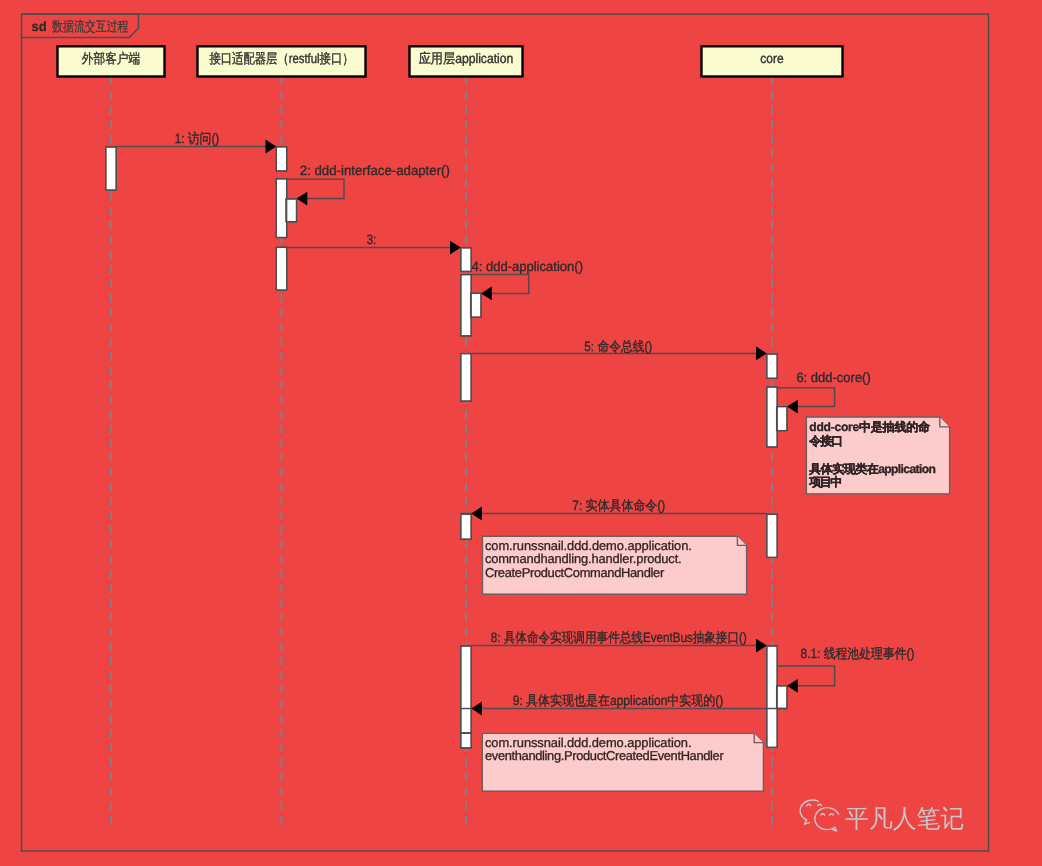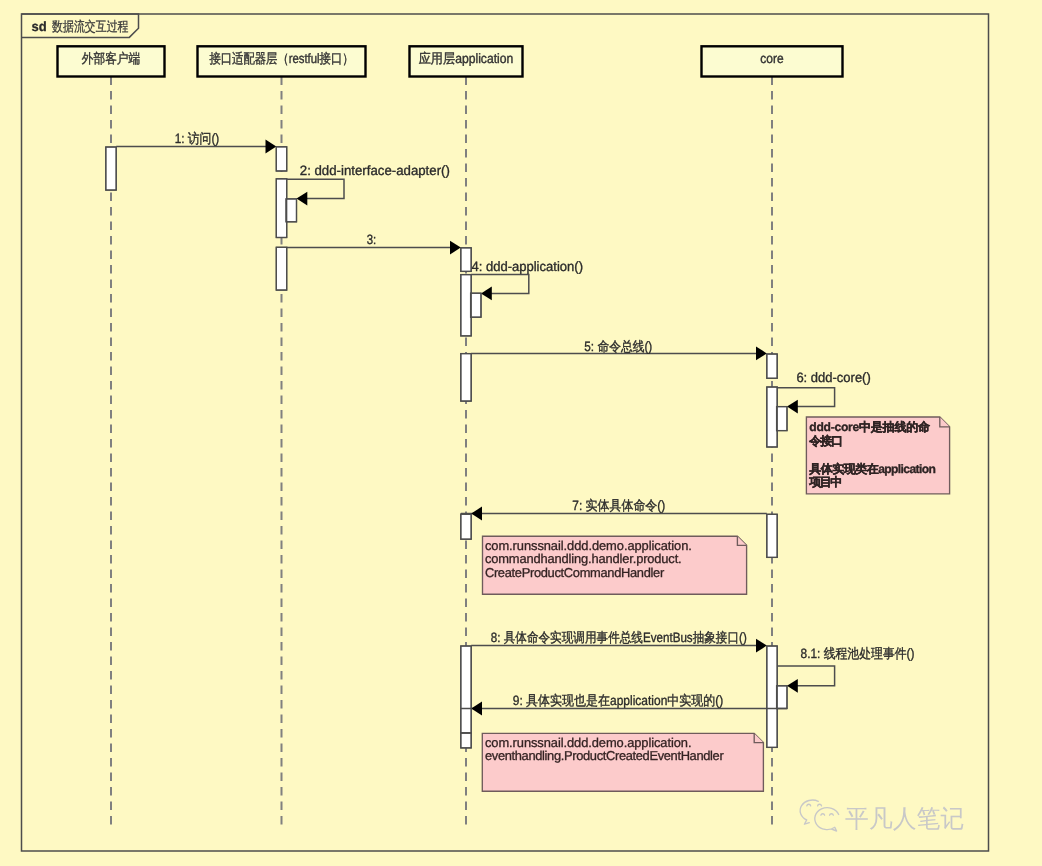--- a/index.html
+++ b/index.html
@@ -1,21 +1,21 @@
 <!DOCTYPE html>
 <html><head>
 <meta charset="utf-8">
 <title>sd 数据流交互过程</title>
 <style>
   html,body{margin:0;padding:0;background:#ffffff;}
   body{width:1042px;height:866px;overflow:hidden;
        font-family:"Liberation Sans",sans-serif;
        -webkit-font-smoothing:antialiased;
        text-rendering:geometricPrecision;}
-  #stage{position:relative;width:1042px;height:866px;background:#fef9c3;overflow:hidden;}
+  #stage{position:relative;width:1042px;height:866px;background:#ef4444;overflow:hidden;}
   svg#diagram{position:absolute;left:0;top:0;display:block;}
   text{font-family:"Liberation Sans",sans-serif;}
   .frm{fill:none;stroke:#4d4d4d;stroke-width:1.5;}
   .lbl{font-size:13.5px;fill:#3b3b3b;stroke:#3b3b3b;stroke-width:0.3;paint-order:stroke fill;}
   .kw{font-weight:bold;fill:#2a2a2a;}
   .llbox{fill:#fcfcd1;stroke:#000;stroke-width:2.4;}
   .lltxt{font-size:13.5px;fill:#333333;text-anchor:middle;stroke:#333333;stroke-width:0.4;paint-order:stroke fill;}
   .lline{stroke:#808080;stroke-width:2;stroke-dasharray:8.5 6;fill:none;}
   .act{fill:#ffffff;stroke:#4d4d4d;stroke-width:1.25;}
   .act.nofill{fill:none;}

